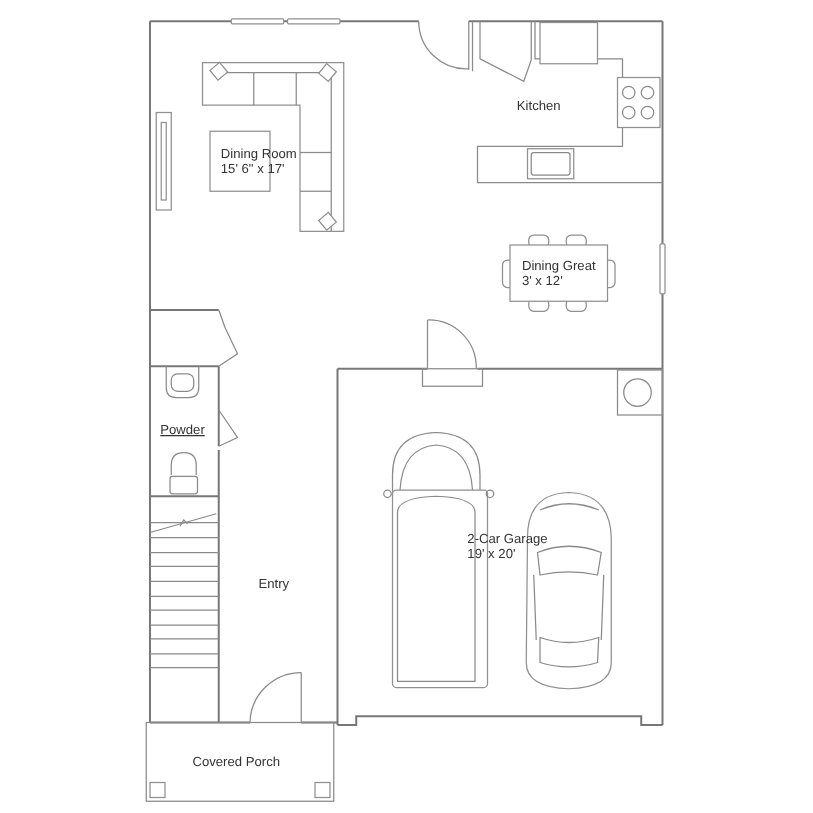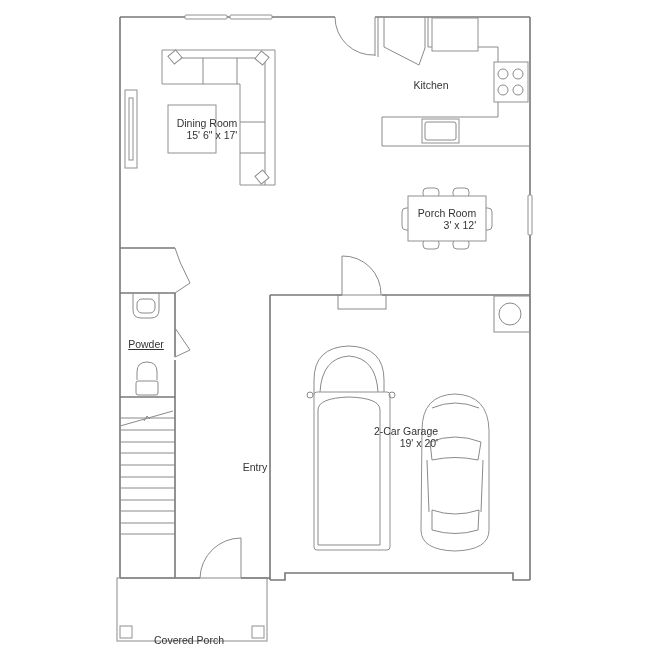--- a/index.html
+++ b/index.html
@@ -1,21 +1,21 @@
 <!DOCTYPE html>
 <html><head>
 <meta charset="utf-8">
 <style>
   html, body { margin: 0; padding: 0; background: #ffffff; }
   body { width: 650px; height: 650px; overflow: hidden; position: relative; font-family: "Liberation Sans", sans-serif; }
   svg.plan { position: absolute; left: 0; top: 0; width: 650px; height: 650px; }
   .wall { stroke: #777777; stroke-width: 1.6; fill: none; }
   .thin { stroke: #8a8a8a; stroke-width: 1; fill: none; }
   .fix { stroke: #909090; stroke-width: 1; fill: #ffffff; }
-  .lbl { position: absolute; font-size: 10.5px; color: #333333; text-align: right; line-height: 12px; white-space: nowrap; transform: translateX(-50%); }
+  .lbl { position: absolute; font-size: 10.5px; color: #333333; text-align: left; line-height: 12px; white-space: nowrap; transform: translateX(-50%); }
 </style>
 </head>
 <body>
 
 <svg class="plan" viewBox="0 0 650 650">
 
   <g>
     <line class="wall" x1="120" y1="17" x2="120" y2="578"></line>
     <line class="wall" x1="120" y1="17" x2="335" y2="17"></line>
     <line class="wall" x1="375" y1="17" x2="530" y2="17"></line>
@@ -181,32 +181,32 @@
 <div class="lbl" style="left:207px; top:117px;">
   <div>Dining Room</div>
   <div>15' 6" x 17'</div>
 </div>
 
 <div class="lbl" style="left:431px; top:79px;">
   <div>Kitchen</div>
 </div>
 
 <div class="lbl" style="left:447px; top:207px;">
-  <div>Porch Room</div>
+  <div>Dining Great</div>
   <div>3' x 12'</div>
 </div>
 
 <div class="lbl" style="left:146px; top:338px;text-decoration:underline;">
   <div>Powder</div>
 </div>
 
-<div class="lbl" style="left:219px; top:461px;margin-left:36px;">
+<div class="lbl" style="left:219px; top:461px;">
   <div>Entry</div>
 </div>
 
 <div class="lbl" style="left:406px; top:425px;">
   <div>2-Car Garage</div>
   <div>19' x 20'</div>
 </div>
 
-<div class="lbl" style="left:189px; top:634px;">
+<div class="lbl" style="left:189px; top:604px;">
   <div>Covered Porch</div>
 </div>
 
 </body></html>

